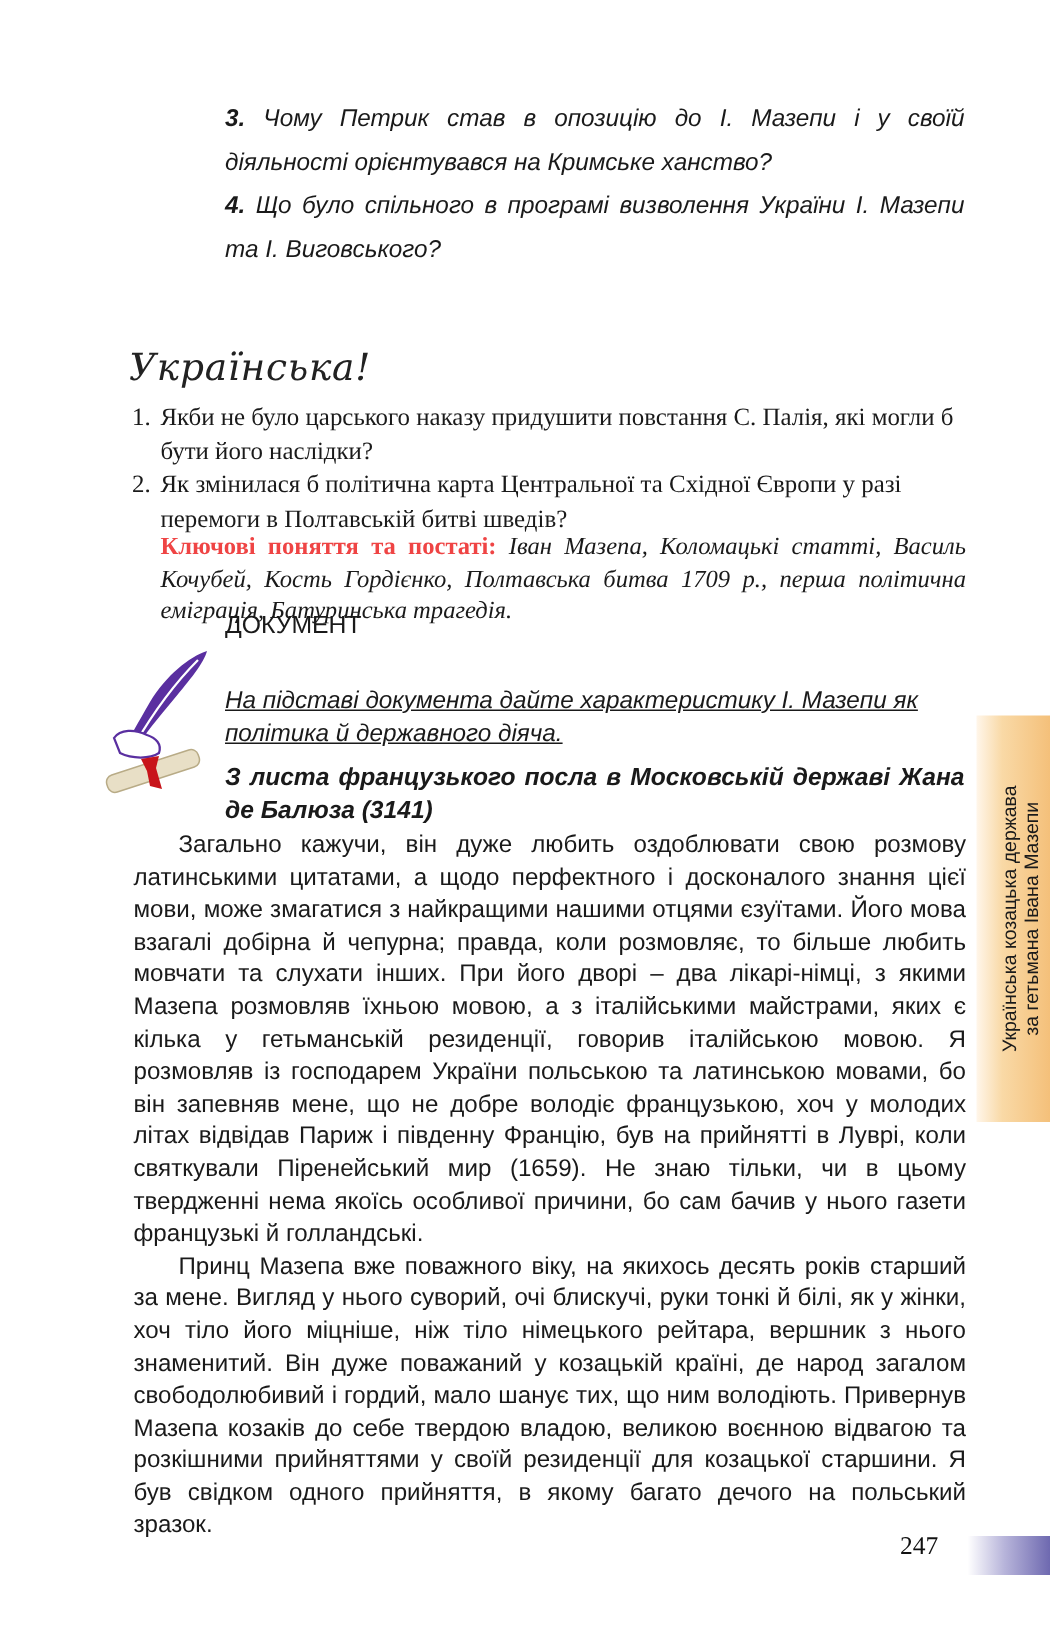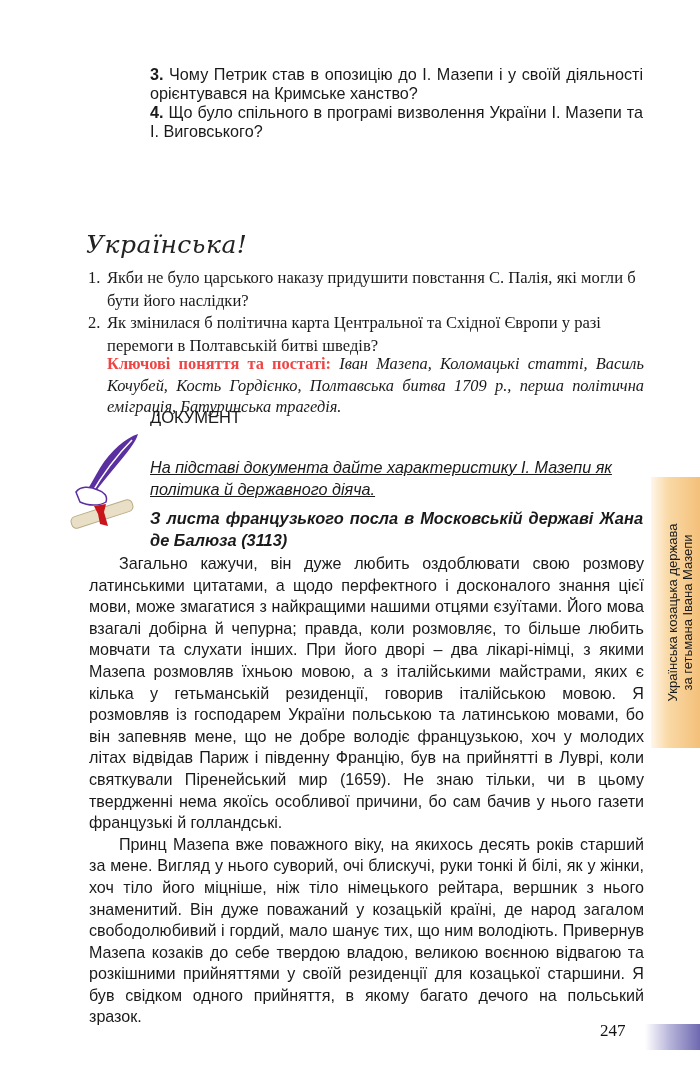--- a/index.html
+++ b/index.html
@@ -5,21 +5,21 @@
     html, body { margin: 0; padding: 0; }
     body {
       width: 700px; height: 1090px; background: #ffffff; position: relative; overflow: hidden;
       color: #1a1a1a;
     }
     .sans { font-family: "Liberation Sans", sans-serif; }
     .serif { font-family: "Liberation Serif", serif; }
 
     .questions-top {
       position: absolute; left: 150px; top: 65px; width: 493px;
-      font-size: 16.2px; line-height: 19px; text-align: justify;
+      font-size: 16.2px; line-height: 29px; text-align: justify; font-style: italic;
     }
     .questions-top p { margin: 0; }
     .questions-top b { font-weight: bold; }
 
     .think-title {
       position: absolute; left: 86px; top: 230px;
       font-family: "DejaVu Serif", serif; font-style: italic; font-size: 25px;
       letter-spacing: 0.5px; color: #222;
     }
     .think-list {
@@ -108,21 +108,21 @@
     <path d="M72 4 C60 8 45 20 34 38 C26 52 20 62 16 70 L22 72 C30 60 40 48 50 36 C60 24 70 12 72 4 Z" fill="#5a2fa0"></path>
     <path d="M66 10 C52 24 38 42 24 66" stroke="#ffffff" stroke-width="1.5" fill="none"></path>
     <path d="M10 62 C14 56 24 56 32 60 C38 62 42 66 40 72 C34 76 22 76 14 72 Z" fill="#ffffff" stroke="#5a2fa0" stroke-width="1.5"></path>
     <rect x="4" y="78" width="64" height="12" rx="5" transform="rotate(-18 36 84)" fill="#e8dfc6" stroke="#b8ab86" stroke-width="1"></rect>
     <path d="M28 76 L40 74 L38 82 L42 96 L34 94 L32 84 Z" fill="#c8141a"></path>
   </svg>
 </div>
 
 <div class="doc-heading sans">ДОКУМЕНТ</div>
 <div class="doc-task sans">На підставі документа дайте характеристику І. Мазепи як політика й державного діяча.</div>
-<div class="doc-source sans">З листа французького посла в Московській державі Жана де Балюза (3113)</div>
+<div class="doc-source sans">З листа французького посла в Московській державі Жана де Балюза (3141)</div>
 
 <div class="doc-body sans">
   <p>Загально кажучи, він дуже любить оздоблювати свою розмову латинськими цитатами, а щодо перфектного і досконалого знання цієї мови, може змагатися з найкращими нашими отцями єзуїтами. Його мова взагалі добірна й чепурна; правда, коли розмовляє, то більше любить мовчати та слухати інших. При його дворі – два лікарі-німці, з якими Мазепа розмовляв їхньою мовою, а з італійськими майстрами, яких є кілька у гетьманській резиденції, говорив італійською мовою. Я розмовляв із господарем України польською та латинською мовами, бо він запевняв мене, що не добре володіє французькою, хоч у молодих літах відвідав Париж і південну Францію, був на прийнятті в Луврі, коли святкували Піренейський мир (1659). Не знаю тільки, чи в цьому твердженні нема якоїсь особливої причини, бо сам бачив у нього газети французькі й голландські.</p>
   <p>Принц Мазепа вже поважного віку, на якихось десять років старший за мене. Вигляд у нього суворий, очі блискучі, руки тонкі й білі, як у жінки, хоч тіло його міцніше, ніж тіло німецького рейтара, вершник з нього знаменитий. Він дуже поважаний у козацькій країні, де народ загалом свободолюбивий і гордий, мало шанує тих, що ним володіють. Привернув Мазепа козаків до себе твердою владою, великою воєнною відвагою та розкішними прийняттями у своїй резиденції для козацької старшини. Я був свідком одного прийняття, в якому багато дечого на польський зразок.</p>
 </div>
 
 <div class="side-tab sans">
   <div class="side-tab-text">
     <span>Українська козацька держава</span>
     <span>за гетьмана Івана Мазепи</span>

